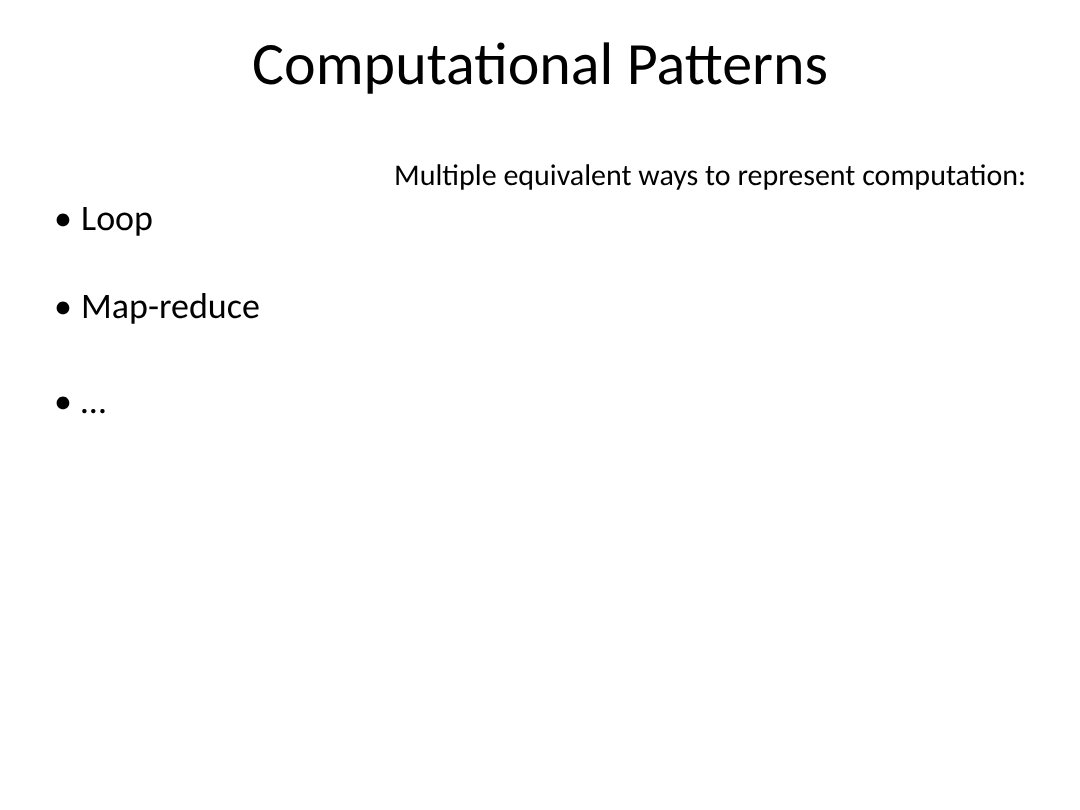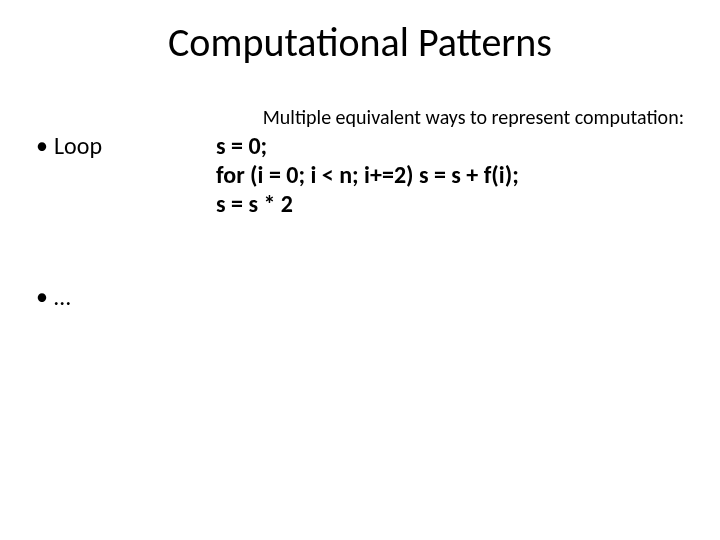--- a/index.html
+++ b/index.html
@@ -62,29 +62,27 @@
 <div class="slide">
 
   <h1 class="title">Computational Patterns</h1>
 
   <p class="intro">Multiple equivalent ways to represent computation:</p>
 
   <div class="row">
     <div class="label-col">
       <span class="bullet-marker">•</span><span>Loop</span>
     </div>
-    <div class="code-col">
-      <div>s = 0;</div>
-      <div>for (i = 0; i &lt; n; i+=2)  s = s + f(i);</div>
-      <div>s = s * 2</div>
-    </div>
   </div>
 
 
   <div class="row row-big-gap">
+    <div class="label-col">
+      <span class="bullet-marker">•</span><span>Map-reduce</span>
+    </div>
   </div>
 
   <div class="row row-bigger-gap">
     <div class="label-col">
       <span class="bullet-marker">•</span><span>…</span>
     </div>
     <div class="code-col"></div>
   </div>
 
 </div>

